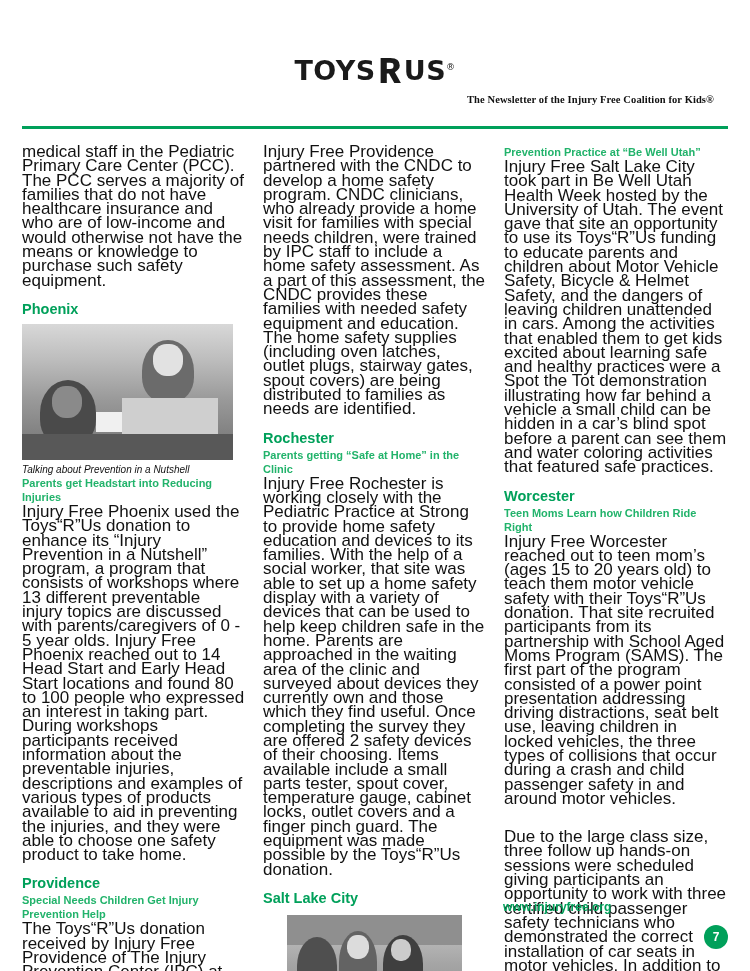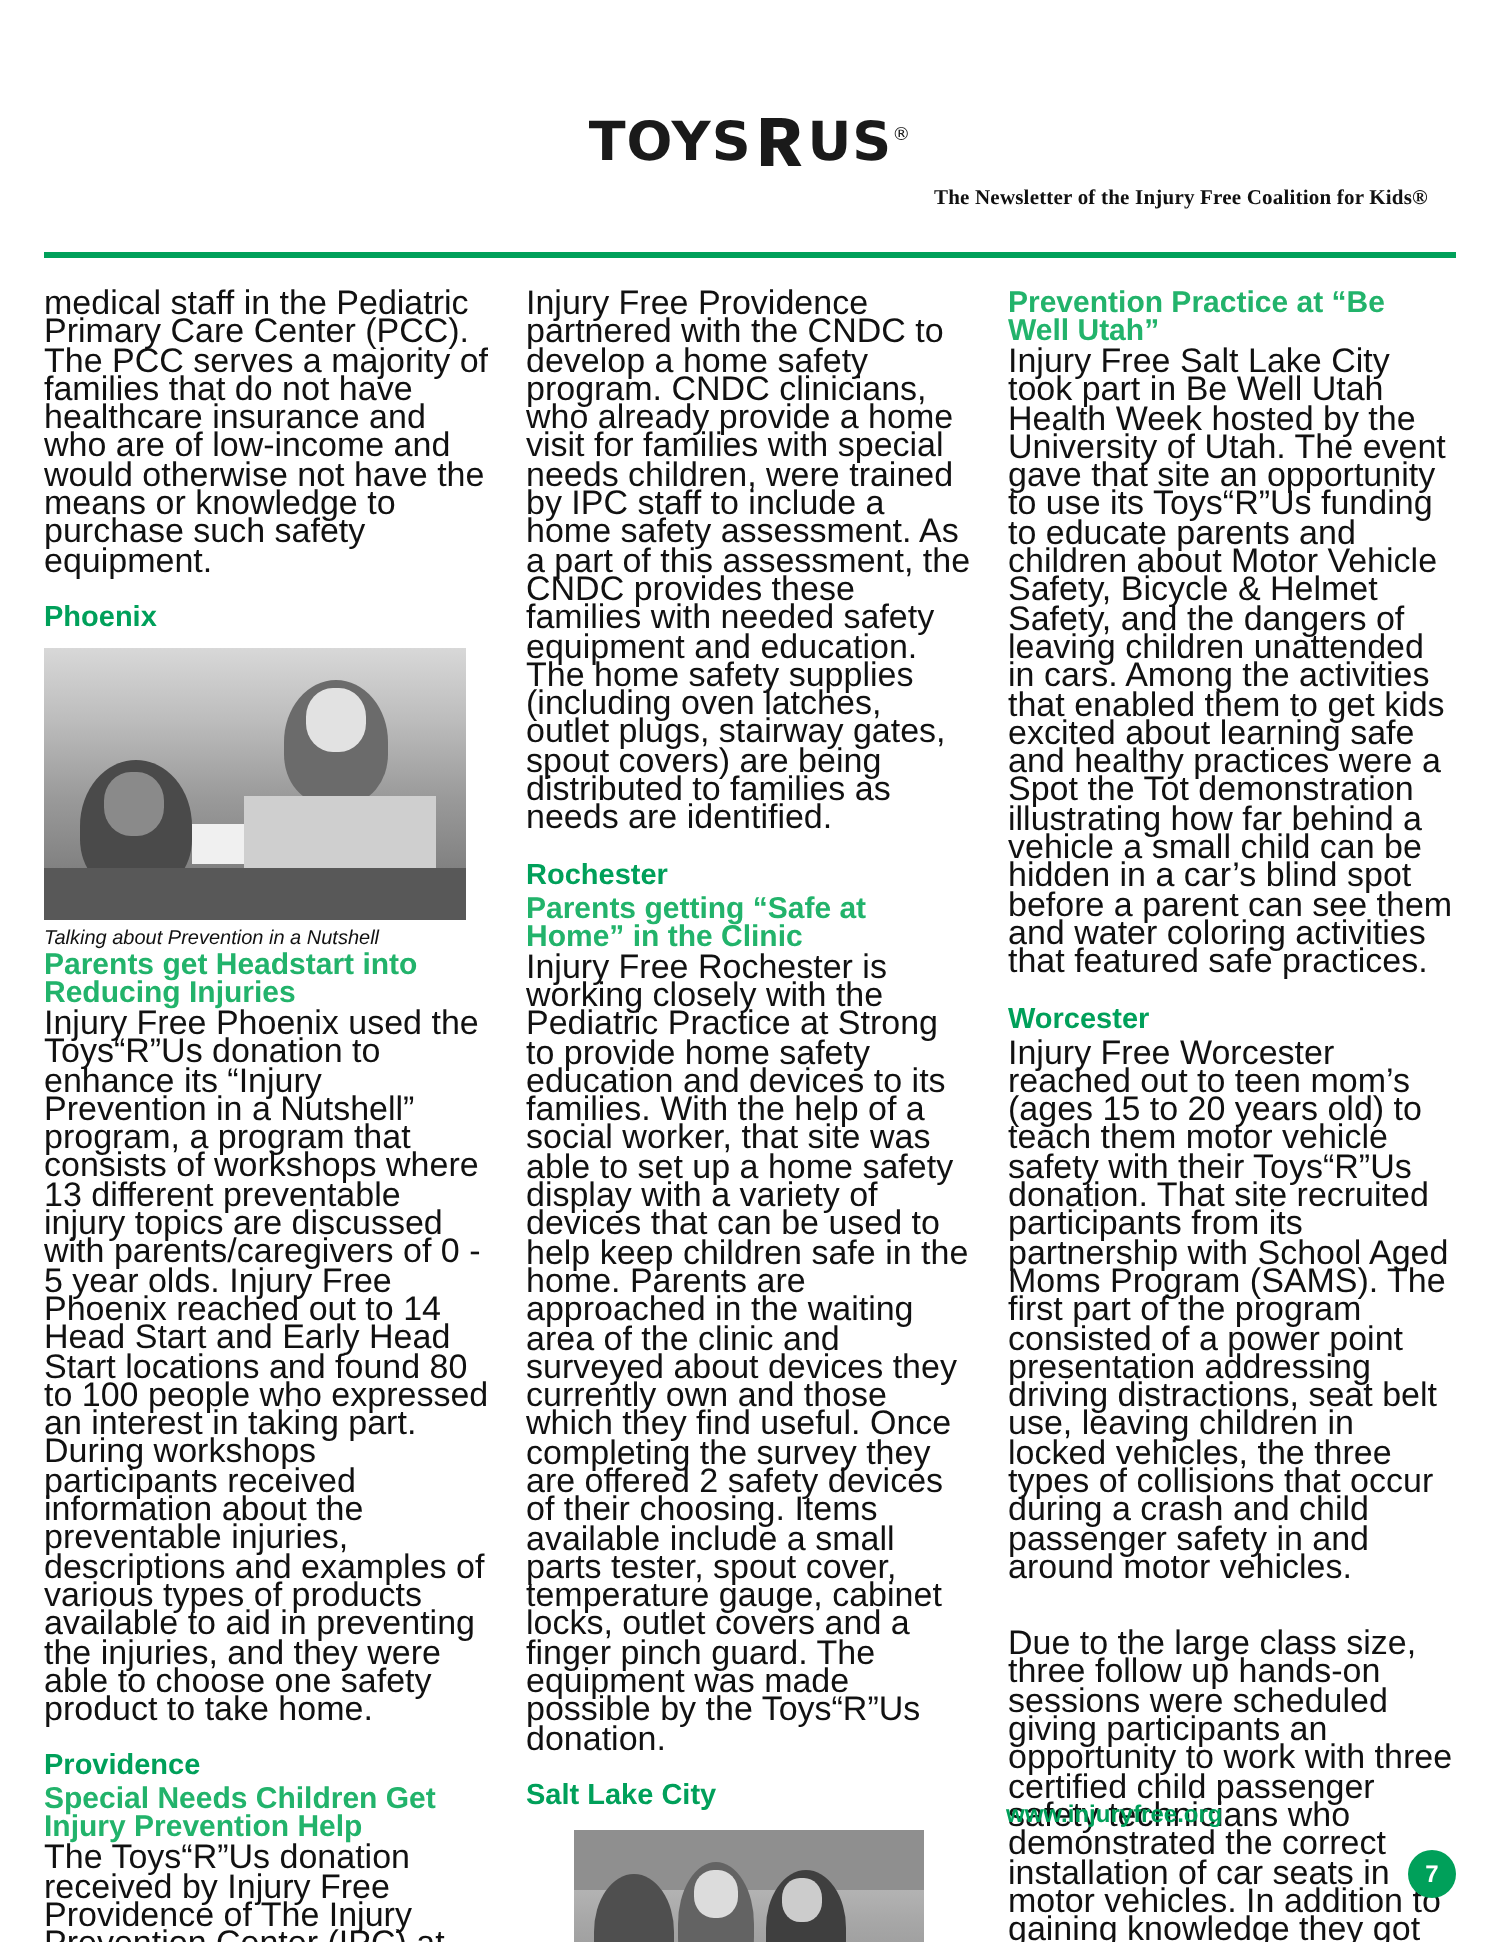--- a/index.html
+++ b/index.html
@@ -106,21 +106,21 @@
     font-family: "Liberation Sans", sans-serif;
     font-weight: bold;
     font-size: 14.5px;
     color: #00a05a;
     margin: 13px 0 1px 0;
     line-height: 17px;
   }
   h3.sub {
     font-family: "Liberation Sans", sans-serif;
     font-weight: bold;
-    font-size: 15px;
+    font-size: 11px;
     color: #22b36b;
     margin: 0 0 1px 0;
     line-height: 14px;
   }
   .tight-after-head {
     margin-top: 1px;
   }
 
   
   .photo {
@@ -271,20 +271,21 @@
         </div>
       </div>
       <div class="caption slc-cap">Dr. Pruitt takes time to educate during “Be Well Utah”</div>
     </div>
 
     <div class="col">
       <h3 class="sub" style="margin-top:0;">Prevention Practice at “Be Well Utah”</h3>
       <p class="tight-after-head">Injury Free Salt Lake City took part in Be Well Utah Health Week hosted by the University of Utah.  The event gave that site an opportunity to use its Toys“R”Us funding to educate parents and children about Motor Vehicle Safety, Bicycle &amp; Helmet Safety, and the dangers of leaving children unattended in cars. Among the activities that enabled them to get kids excited about learning safe and healthy practices were a Spot the Tot demonstration illustrating how far behind a vehicle a small child can be hidden in a car’s blind spot before a parent can see them and water coloring activities that featured safe practices.</p>
 
       <h2 class="city">Worcester</h2>
+      <h3 class="sub">Teen Moms Learn how Children Ride Right</h3>
       <p class="tight-after-head">Injury Free Worcester reached out to teen mom’s (ages 15 to 20 years old) to teach them motor vehicle safety with their Toys“R”Us donation.   That site recruited participants from its partnership with School Aged Moms Program (SAMS).  The first part of the program consisted of a power point presentation addressing driving distractions, seat belt use, leaving children in locked vehicles, the three types of collisions that occur during a crash and child passenger safety in and around motor vehicles.</p>
       <p>   Due to the large class size, three follow up hands-on sessions were scheduled giving participants an opportunity to work with three certified child passenger safety technicians who demonstrated the correct installation of car seats in motor vehicles. In addition to gaining knowledge they got supplies. Car seats were purchased with donated funds and issued to teen mom’s who were in need.</p>
     </div>
   </div>
 
   <a class="footer-url" href="#" style="text-decoration:none;">www.injuryfree.org</a>
   <div class="page-badge">7</div>
 
 </div>
 

